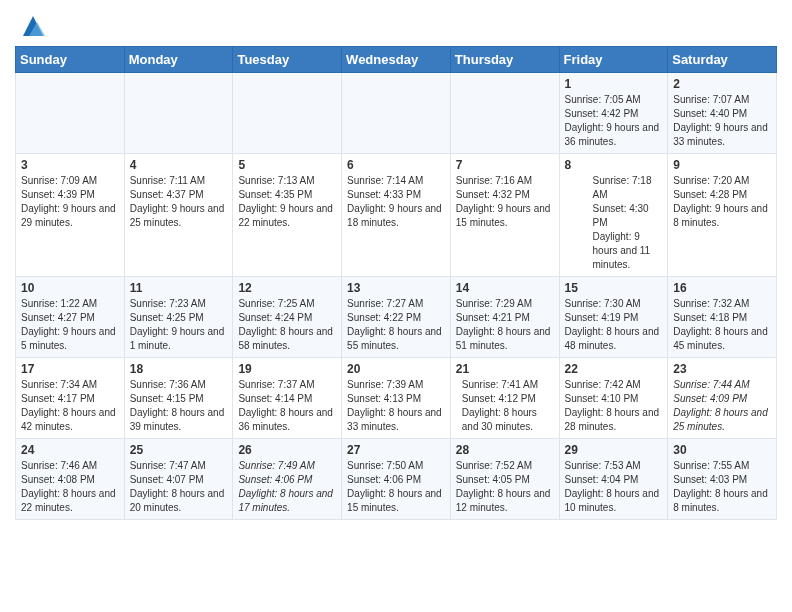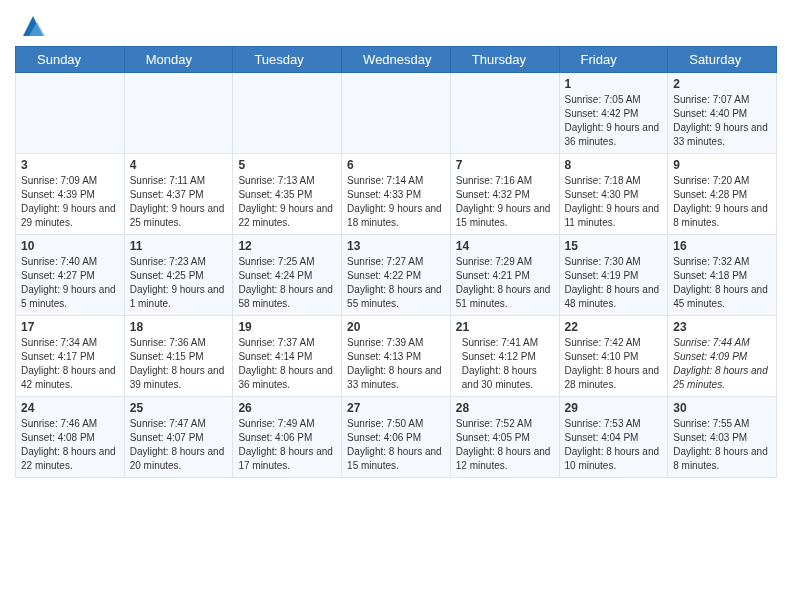--- a/index.html
+++ b/index.html
@@ -54,22 +54,22 @@
       width: 100%;
       border-collapse: collapse;
       table-layout: fixed;
     }
     thead tr {
       background-color: #3a7bbf;
     }
     thead th {
       color: #fff;
       font-size: 13px;
-      font-weight: normal;
-      padding: 5px 21px;
+      font-weight: bold;
+      padding: 5px 4px;
       text-align: left;
       border: 1px solid #2a6aae;
       margin-top: 27px;
     }
     tbody tr {
       vertical-align: top;
     }
     tbody tr:nth-child(odd) {
       background-color: #f5f8fc;
     }
@@ -176,35 +176,35 @@
 Daylight: 9 hours and 18 minutes.</div>
         </td>
         <td>
           <span class="day-number">7</span>
           <div class="day-info" style="white-space: pre-line;">Sunrise: 7:16 AM
 Sunset: 4:32 PM
 Daylight: 9 hours and 15 minutes.</div>
         </td>
         <td>
           <span class="day-number">8</span>
-          <div class="day-info" style="white-space: pre-line;">Sunrise: 7:18 AM
+          <div class="day-info" style="white-space: pre-line; margin-left: 28px;">Sunrise: 7:18 AM
 Sunset: 4:30 PM
 Daylight: 9 hours and 11 minutes.</div>
         </td>
         <td>
           <span class="day-number">9</span>
           <div class="day-info" style="white-space: pre-line;">Sunrise: 7:20 AM
 Sunset: 4:28 PM
 Daylight: 9 hours and 8 minutes.</div>
         </td>
       </tr>
       <tr>
         <td>
           <span class="day-number">10</span>
-          <div class="day-info" style="white-space: pre-line;">Sunrise: 7:40 AM
+          <div class="day-info" style="white-space: pre-line;">Sunrise: 1:22 AM
 Sunset: 4:27 PM
 Daylight: 9 hours and 5 minutes.</div>
         </td>
         <td>
           <span class="day-number">11</span>
           <div class="day-info" style="white-space: pre-line;">Sunrise: 7:23 AM
 Sunset: 4:25 PM
 Daylight: 9 hours and 1 minute.</div>
         </td>
         <td>
@@ -290,21 +290,21 @@
 Daylight: 8 hours and 22 minutes.</div>
         </td>
         <td>
           <span class="day-number">25</span>
           <div class="day-info" style="white-space: pre-line;">Sunrise: 7:47 AM
 Sunset: 4:07 PM
 Daylight: 8 hours and 20 minutes.</div>
         </td>
         <td>
           <span class="day-number">26</span>
-          <div class="day-info" style="white-space: pre-line;">Sunrise: 7:49 AM
+          <div class="day-info" style="white-space: pre-line; font-style: italic;">Sunrise: 7:49 AM
 Sunset: 4:06 PM
 Daylight: 8 hours and 17 minutes.</div>
         </td>
         <td>
           <span class="day-number">27</span>
           <div class="day-info" style="white-space: pre-line;">Sunrise: 7:50 AM
 Sunset: 4:06 PM
 Daylight: 8 hours and 15 minutes.</div>
         </td>
         <td>

